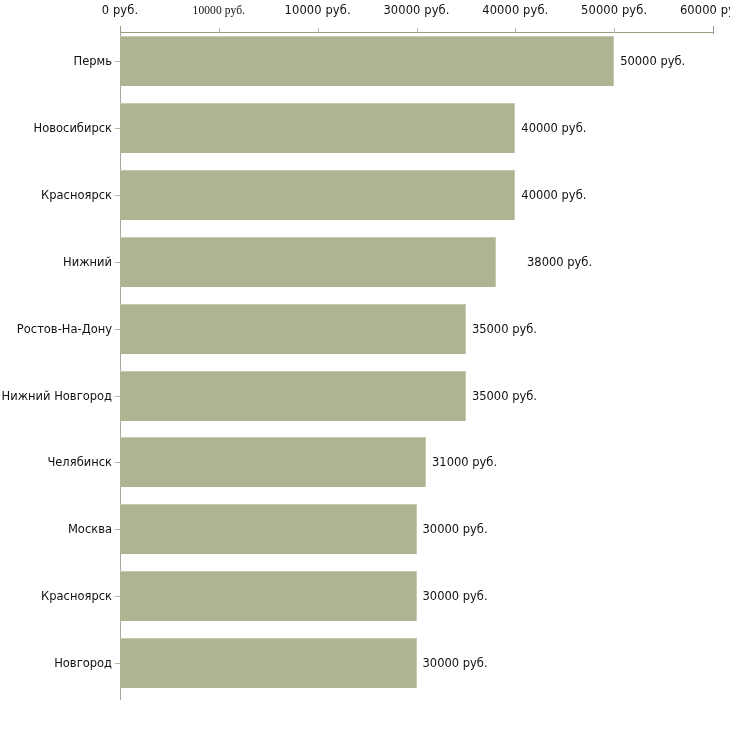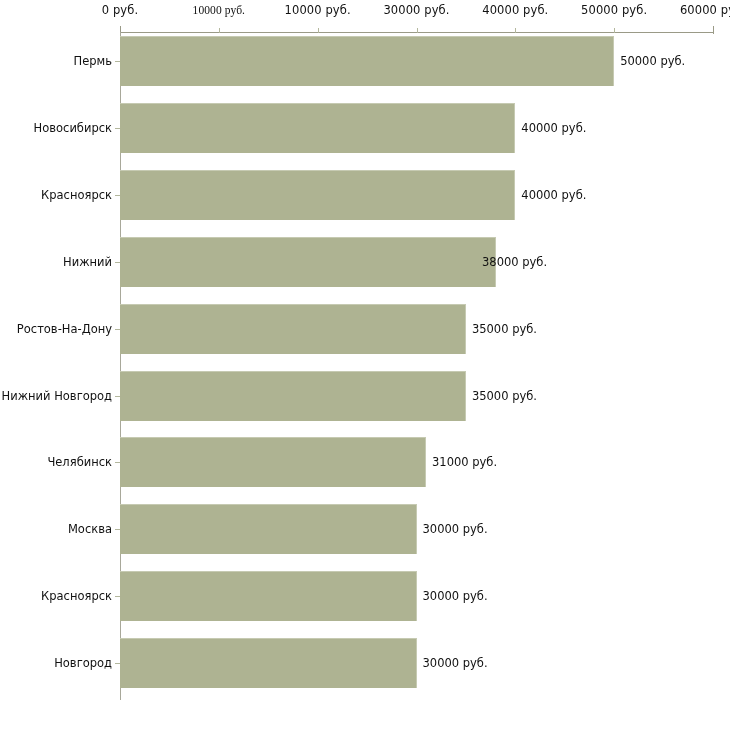--- a/index.html
+++ b/index.html
@@ -176,21 +176,21 @@
     </div>
 
   <div id="bars-layer">
       <div class="bar" title="Москва: 50000 руб." style="left: 120px; top: 36px; width: 494.167px; height: 50px; background: rgb(174, 179, 146);"></div>
       <div class="bar-value" style="left: 620.167px; top: 61px;">50000 руб.</div>
       <div class="bar" title="Екатеринбург: 40000 руб." style="left: 120px; top: 102.9px; width: 395.333px; height: 50px; background: rgb(174, 179, 146);"></div>
       <div class="bar-value" style="left: 521.333px; top: 127.9px;">40000 руб.</div>
       <div class="bar" title="Красноярск: 40000 руб." style="left: 120px; top: 169.8px; width: 395.333px; height: 50px; background: rgb(174, 179, 146);"></div>
       <div class="bar-value" style="left: 521.333px; top: 194.8px;">40000 руб.</div>
       <div class="bar" title="Пермь: 38000 руб." style="left: 120px; top: 236.7px; width: 375.567px; height: 50px; background: rgb(174, 179, 146);"></div>
-      <div class="bar-value" style="left: 482px; top: 261.7px;">38000 руб.</div>
+      <div class="bar-value" style="left: 527px; top: 261.7px;">38000 руб.</div>
       <div class="bar" title="Ростов-На-Дону: 35000 руб." style="left: 120px; top: 303.6px; width: 345.917px; height: 50px; background: rgb(174, 179, 146);"></div>
       <div class="bar-value" style="left: 471.917px; top: 328.6px;">35000 руб.</div>
       <div class="bar" title="Нижний Новгород: 35000 руб." style="left: 120px; top: 370.5px; width: 345.917px; height: 50px; background: rgb(174, 179, 146);"></div>
       <div class="bar-value" style="left: 471.917px; top: 395.5px;">35000 руб.</div>
       <div class="bar" title="Челябинск: 31000 руб." style="left: 120px; top: 437.4px; width: 306.383px; height: 50px; background: rgb(174, 179, 146);"></div>
       <div class="bar-value" style="left: 432px; top: 462.4px;">31000 руб.</div>
       <div class="bar" title="Самара: 30000 руб." style="left: 120px; top: 504.3px; width: 296.5px; height: 50px; background: rgb(174, 179, 146);"></div>
       <div class="bar-value" style="left: 422.5px; top: 529.3px;">30000 руб.</div>
       <div class="bar" title="Новосибирск: 30000 руб." style="left: 120px; top: 571.2px; width: 296.5px; height: 50px; background: rgb(174, 179, 146);"></div>
       <div class="bar-value" style="left: 422.5px; top: 596.2px;">30000 руб.</div>

